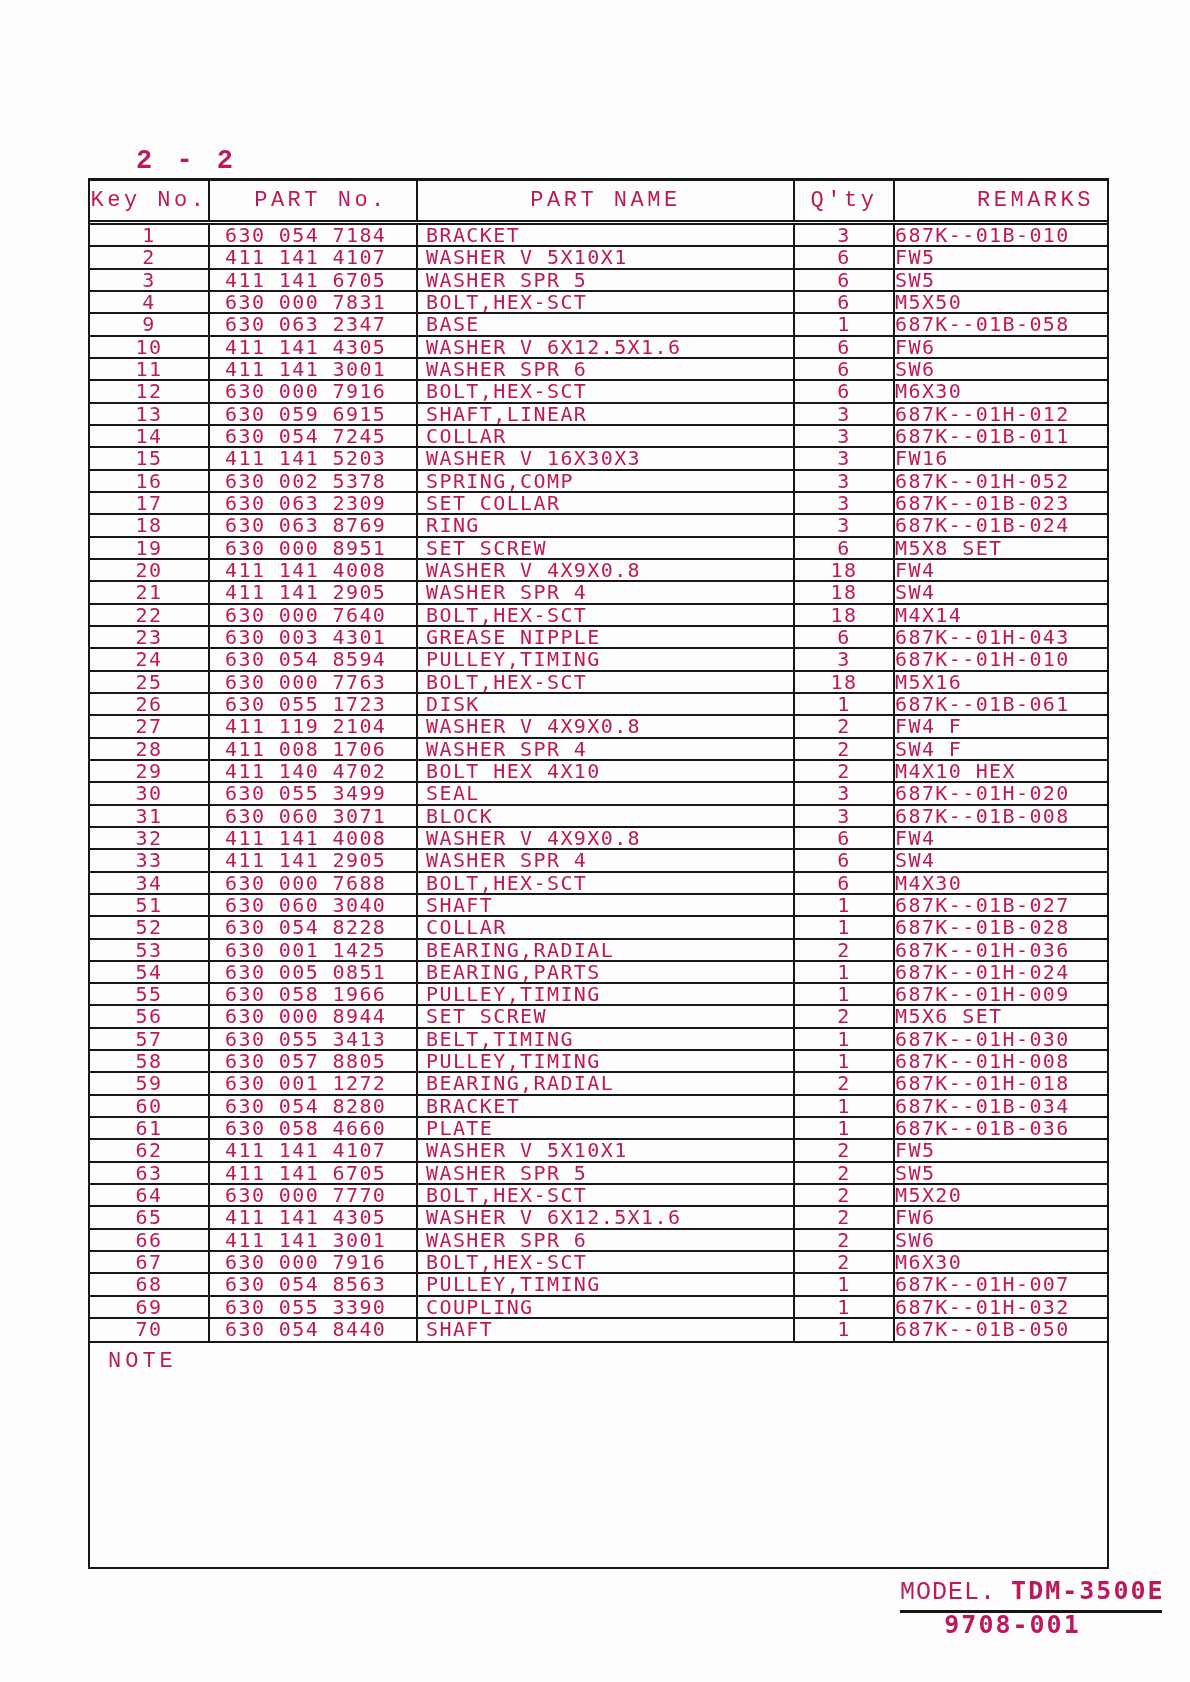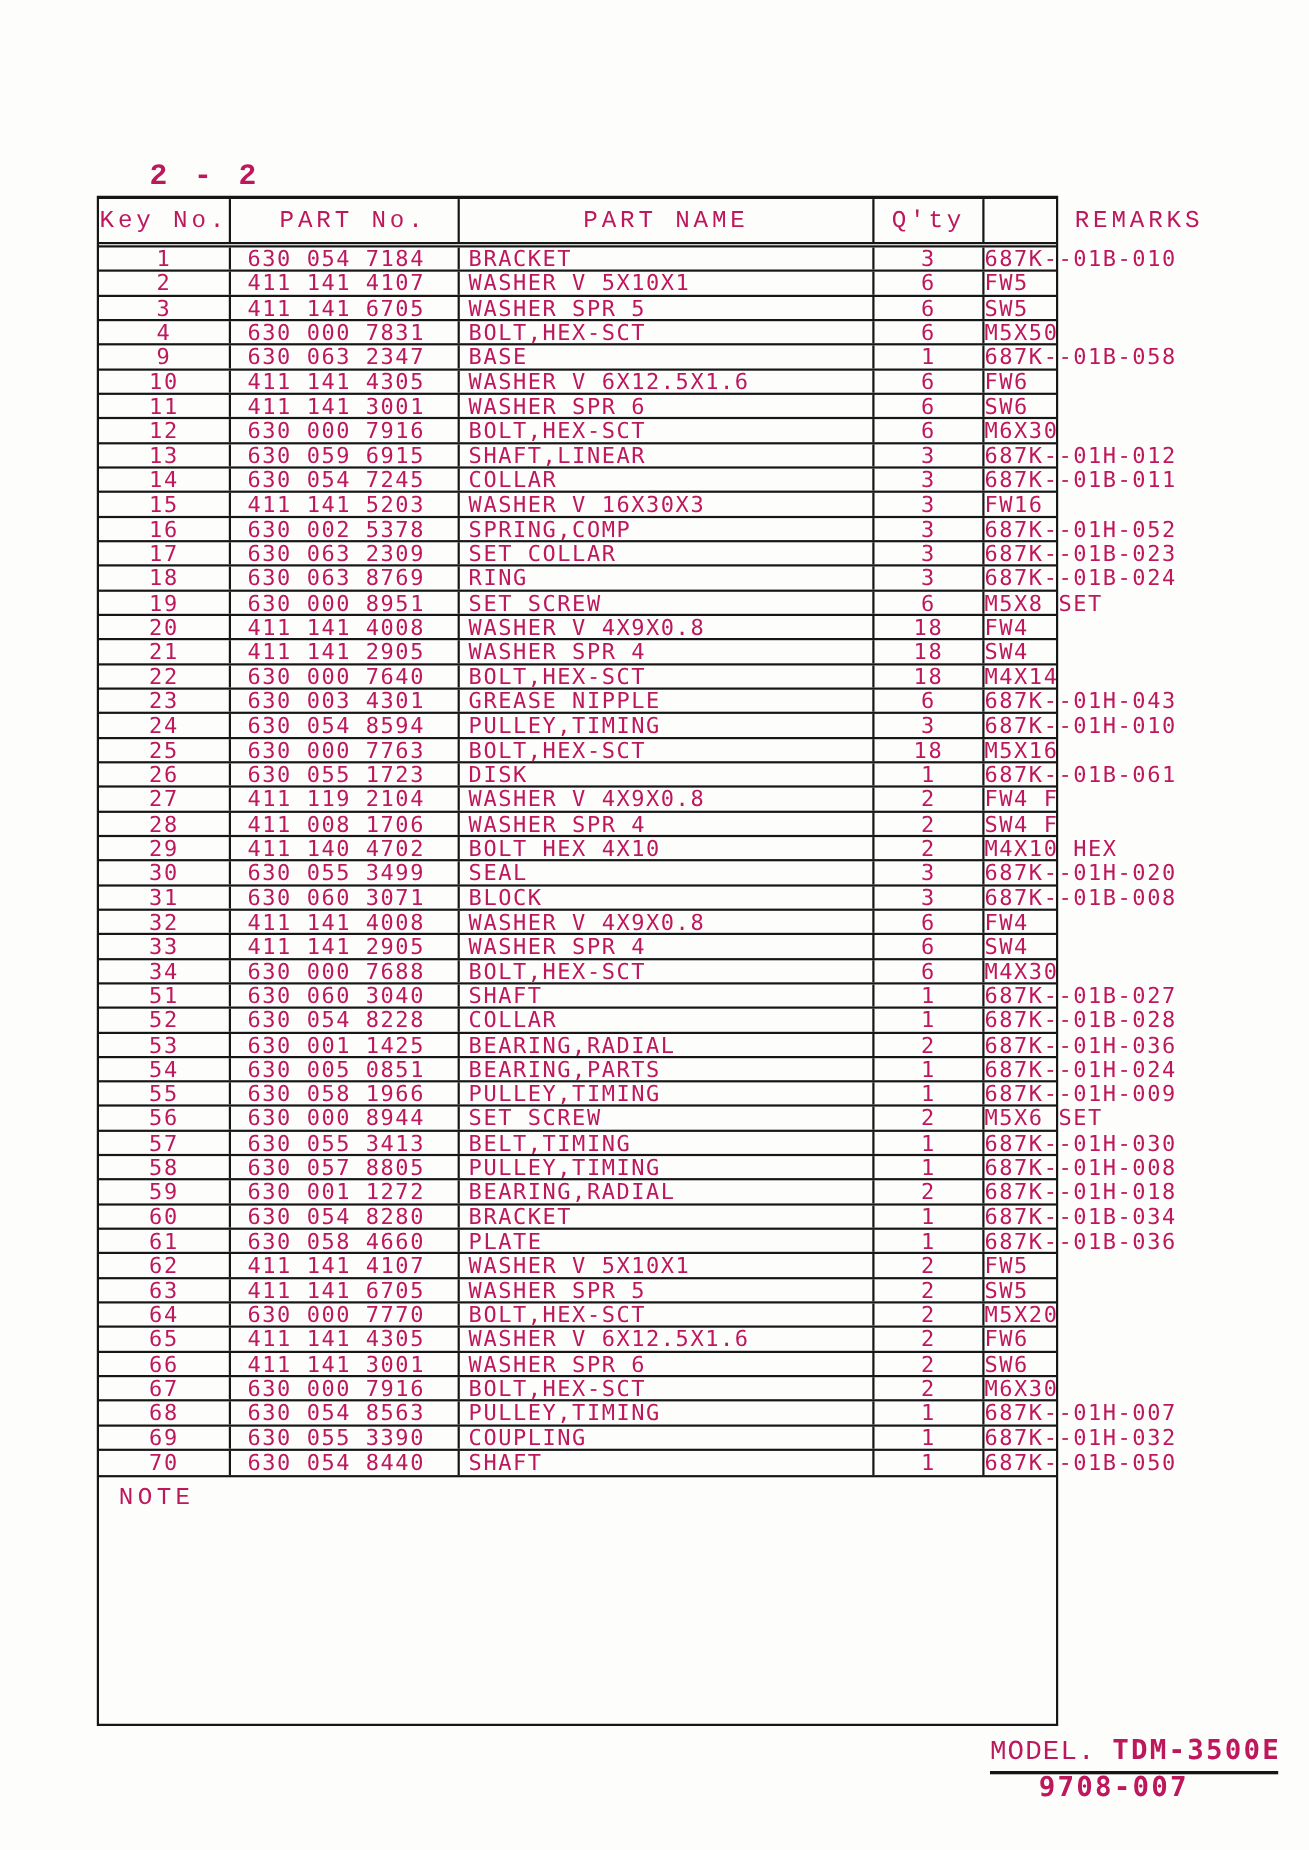--- a/index.html
+++ b/index.html
@@ -20,21 +20,21 @@
     font-family: "Liberation Mono", monospace;
     font-size: 27px;
     font-weight: bold;
     letter-spacing: 4px;
     white-space: pre;
   }
   .parts-table {
     position: absolute;
     left: 88px;
     top: 178px;
-    width: 874px;
+    width: 1021px;
     border: 2px solid #161616;
     border-top-width: 3px;
     background: #fdfdfc;
   }
   .t-row {
     display: grid;
     grid-template-columns: 120px 208px 377px 100px 233px;
     border-bottom: 2px solid #161616;
   }
   .t-row > div { border-right: 2px solid #161616; overflow: hidden; white-space: nowrap; }
@@ -480,15 +480,15 @@
       <span class="note-label">NOTE</span>
     </div>
 
   </div>
 
   <div class="footer-model">
     <span class="model-label">MODEL.</span>
     <span class="model-value">TDM-3500E</span>
   </div>
 
-  <div class="footer-docnum">9708-007</div>
+  <div class="footer-docnum">9708-001</div>
 
 </div>
 
 </body></html>

